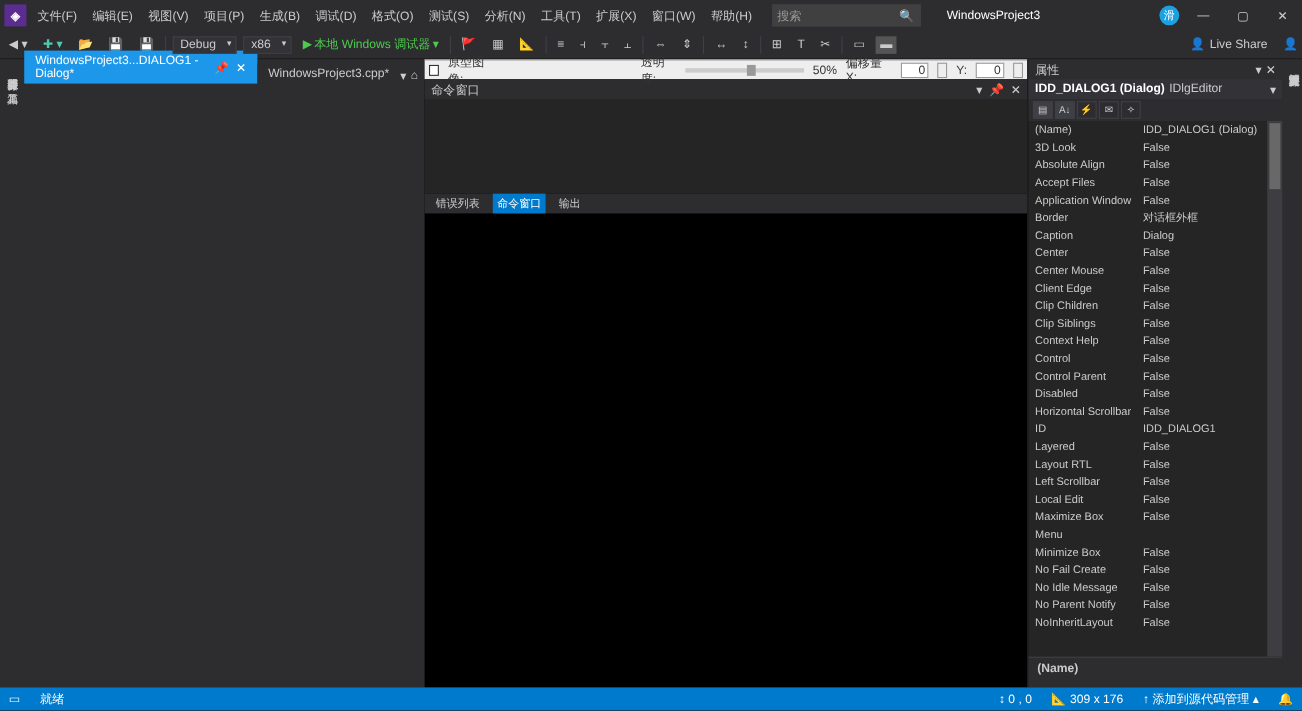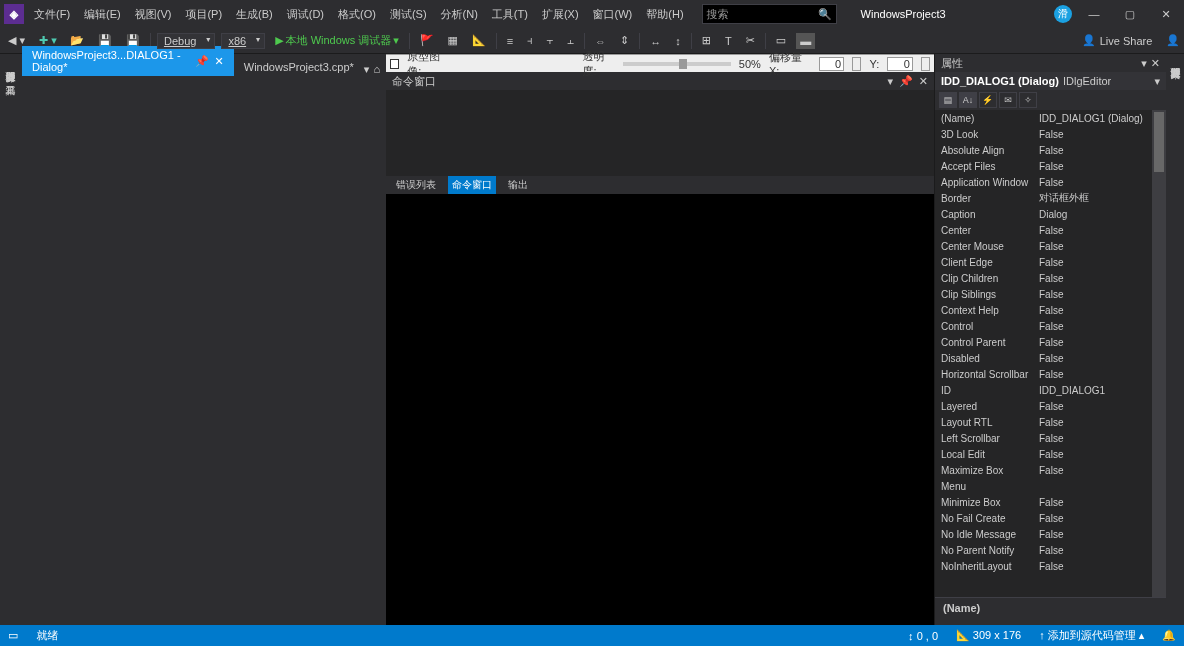--- a/index.html
+++ b/index.html
@@ -1,29 +1,29 @@
 <!DOCTYPE html>
 <html><head>
 <meta charset="utf-8">
 <style>
 * { margin:0; padding:0; box-sizing:border-box; font-family:"Microsoft YaHei","Segoe UI",sans-serif; font-size:11px; }
 body { background:#2d2d30; color:#ccc; width:1184px; height:646px; overflow:hidden; display:flex; flex-direction:column; }
 .titlebar { height:28px; background:#2d2d30; display:flex; align-items:center; padding:0 4px; gap:4px; }
 .vs-logo { width:20px; height:20px; background:#5c2d91; display:flex; align-items:center; justify-content:center; color:#fff; font-weight:bold; }
 .menu { display:flex; gap:2px;text-align:right; }
 .menu-item { padding:3px 6px; cursor:pointer; }
-.search { margin-left:8px; background:#000000; border:1px solid #3f3f46; height:20px; width:135px; display:flex; align-items:center; padding:0 4px; color:#999; }
+.search { margin-left:8px; background:#404040; border:1px solid #3f3f46; height:20px; width:135px; display:flex; align-items:center; padding:0 4px; color:#999; }
 .search-icon { margin-left:auto; }
 .app-title { margin-left:20px; color:#fff; }
 .win-ctrl { margin-left:auto; display:flex; gap:8px; align-items:center; }
 .badge { width:18px; height:18px; border-radius:50%; background:#1ba1e2; color:#fff; display:flex; align-items:center; justify-content:center; font-size:10px; }
 .win-btn { width:28px; height:20px; display:flex; align-items:center; justify-content:center; cursor:pointer; }
 .toolbar { height:26px; background:#2d2d30; border-bottom:1px solid #1b1b1c; display:flex; align-items:center; padding:0 4px; gap:6px; }
 .tb-btn { padding:2px 4px; cursor:pointer; display:flex; align-items:center; gap:2px; }
-.dd { background:#333337; border:1px solid #3f3f46; padding:1px 18px 1px 6px; position:relative;text-decoration:underline; }
+.dd { background:#333337; border:1px solid #3f3f46; padding:1px 18px 1px 6px; position:relative; }
 .dd::after { content:"▾"; position:absolute; right:4px; font-size:8px; }
 .play { color:#4ec94e; }
 .sep { width:1px; height:16px; background:#3f3f46; }
 .liveshare { margin-left:auto; display:flex; align-items:center; gap:4px; }
 .mainrow { flex:1; display:flex; min-height:0; }
 .sidebar { width:20px; background:#2d2d30; display:flex; flex-direction:column; align-items:center; padding-top:4px; gap:2px; }
 .side-tab { writing-mode:vertical-rl; padding:6px 2px; font-size:10px; cursor:pointer; }
 .center { flex:1; display:flex; flex-direction:row; min-width:0; }
 .doctabs { height:22px; background:#2d2d30; display:flex; align-items:flex-end; padding-left:2px; }
 .dtab { padding:3px 10px; background:#1c97ea; color:#fff; display:flex; align-items:center; gap:6px; font-size:10px; }

